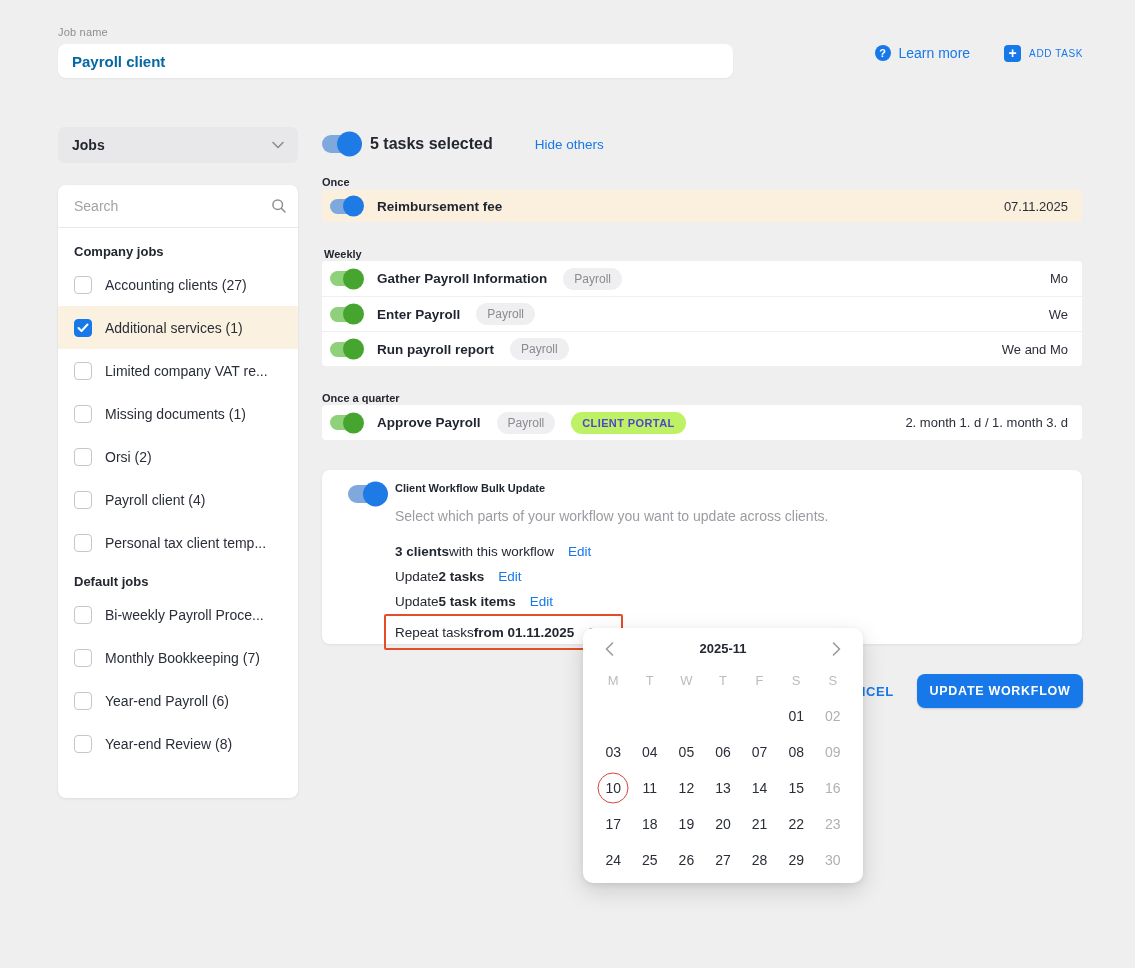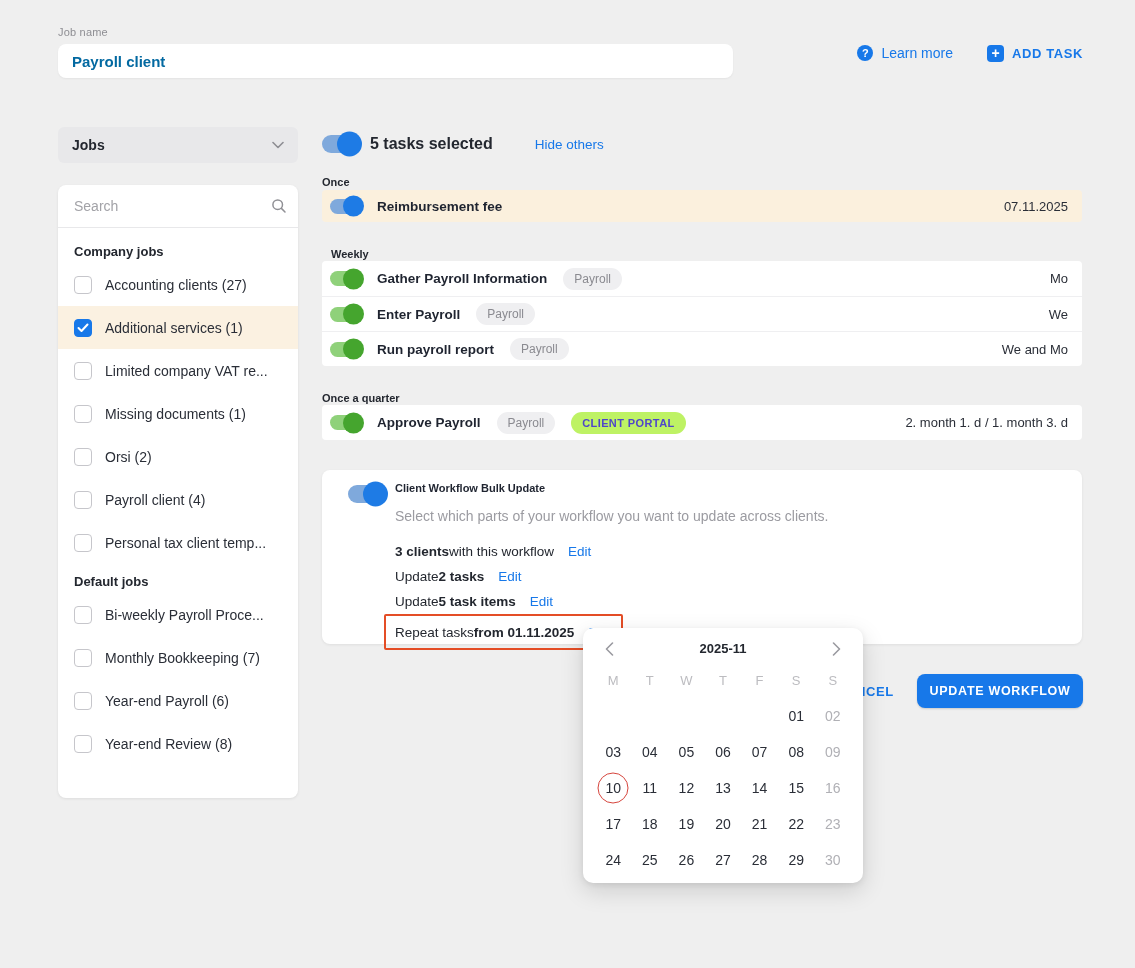--- a/index.html
+++ b/index.html
@@ -12,21 +12,21 @@
   .job-label { left:58px; top:26px; font-size:11px; color:#8E8E93; letter-spacing:.2px; }
   .job-input { left:58px; top:44px; width:675px; height:34px; background:#fff; border:none; border-radius:8px;
                box-shadow:0 1px 2px rgba(0,0,0,.05); padding:0 14px; font-size:15px; font-weight:600; color:#0369a1;
                font-family:inherit; outline:none; }
   .header-actions { top:40px; left:836px; width:247px; height:26px; display:flex; align-items:center; justify-content:flex-end; gap:34px; }
   .hlink { display:flex; align-items:center; gap:8px; color:#1778E9; font-size:14px; font-weight:500; cursor:pointer; text-decoration:none; }
   .q-icon { width:16px; height:16px; border-radius:50%; background:#1778E9; color:#fff; font-size:11px; font-weight:700;
             display:flex; align-items:center; justify-content:center; }
   .plus-icon { width:17px; height:17px; border-radius:4px; background:#1778E9; color:#fff; font-size:14px; font-weight:700;
             display:flex; align-items:center; justify-content:center; line-height:1; padding-bottom:1px; }
-  .add-task-label { text-transform:uppercase; letter-spacing:.6px; font-weight:700; font-size:13px; }
+  .add-task-label { text-transform:uppercase; letter-spacing:.6px; font-weight:400; font-size:10px; }
 
   
   .jobs-dd { left:58px; top:127px; width:240px; height:36px; background:#E8E8EA; border-radius:6px;
              display:flex; align-items:center; justify-content:space-between; padding:0 14px; cursor:pointer;font-weight:bold; }
   .jobs-dd-label { font-size:14px; color:#23272F; }
   .side-card { left:58px; top:185px; width:240px; height:613px; background:#fff; border-radius:8px;
                box-shadow:0 1px 3px rgba(0,0,0,.08); overflow:hidden; }
   .search-row { height:43px; border-bottom:1px solid #E8E8EA; display:flex; align-items:center; padding:0 16px; gap:16px; }
   .search-input { flex:1; border:none; outline:none; font-size:14px; color:#23272F; font-family:inherit; background:transparent; }
   .search-input::placeholder { color:#A2A2A7; }
@@ -209,21 +209,21 @@
   <div class="task-row cream" style="width:760px;">
     <span class="toggle sm blue">
         <span class="track"></span>
         <span class="knob"></span>
       </span>
     <span class="row-title">Reimbursement fee</span>
     <span class="row-right">07.11.2025</span>
   </div>
 </div>
 
-<div class="abs section-label" style="left:331px; top:248px;">Weekly</div>
+<div class="abs section-label" style="left:324px; top:248px;">Weekly</div>
 <div class="abs row-group" style="left:322px; top:261px;">
   <div class="task-row">
     <span class="toggle sm green">
         <span class="track"></span>
         <span class="knob"></span>
       </span>
     <span class="row-title">Gather Payroll Information</span>
     <span class="pill">Payroll</span>
     <span class="row-right">Mo</span>
   </div>

